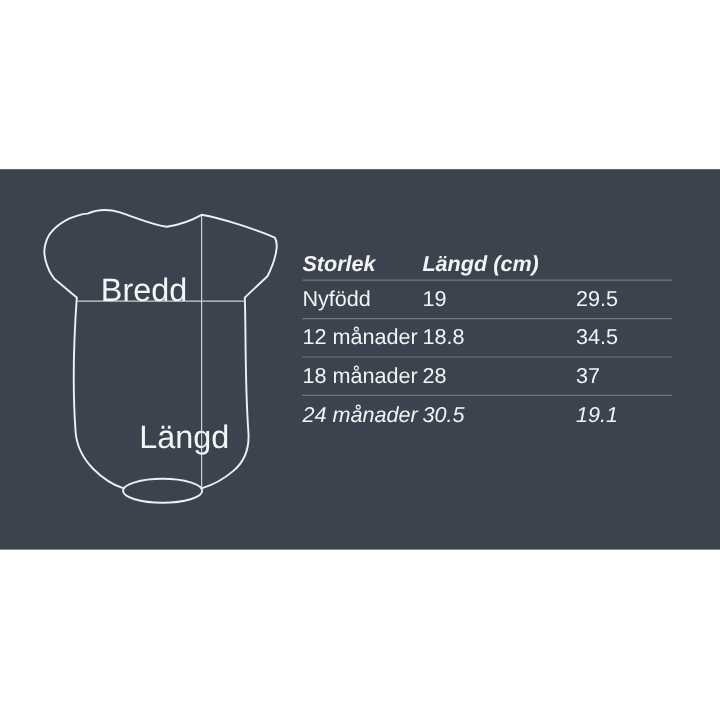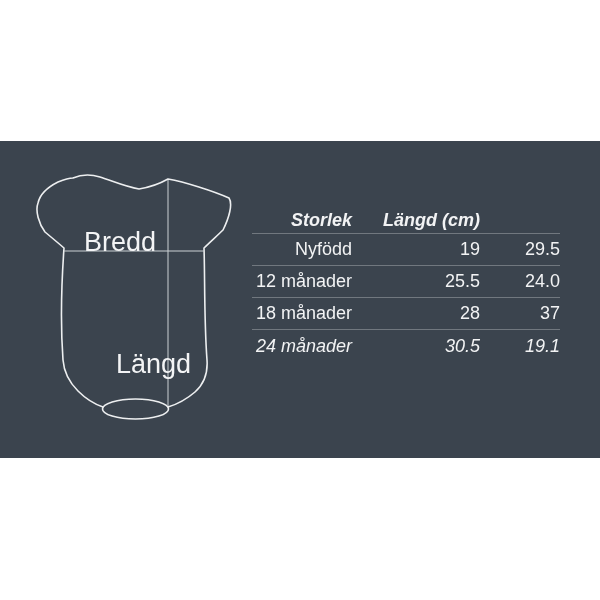--- a/index.html
+++ b/index.html
@@ -56,21 +56,21 @@
   .t-row.header {
     height: 27px;
     font-weight: bold;
     font-style: italic;
   }
   .t-row.last {
     border-bottom: none;
     font-style: italic;
   }
   .t-cell {
-    text-align: right;
+    text-align: left;
     white-space: nowrap;
   }
 </style>
 </head>
 <body>
 
 <div class="panel">
 
   <svg class="diagram-svg" viewBox="0 0 260 317">
 
@@ -108,22 +108,22 @@
       <div class="t-cell">Storlek</div>
       <div class="t-cell">Längd (cm)</div>
     </div>
     <div class="t-row">
       <div class="t-cell">Nyfödd</div>
       <div class="t-cell">19</div>
       <div class="t-cell">29.5</div>
     </div>
     <div class="t-row">
       <div class="t-cell">12 månader</div>
-      <div class="t-cell">25.5</div>
-      <div class="t-cell">24.0</div>
+      <div class="t-cell">18.8</div>
+      <div class="t-cell">34.5</div>
     </div>
     <div class="t-row">
       <div class="t-cell">18 månader</div>
       <div class="t-cell">28</div>
       <div class="t-cell">37</div>
     </div>
     <div class="t-row last">
       <div class="t-cell">24 månader</div>
       <div class="t-cell">30.5</div>
       <div class="t-cell">19.1</div>

